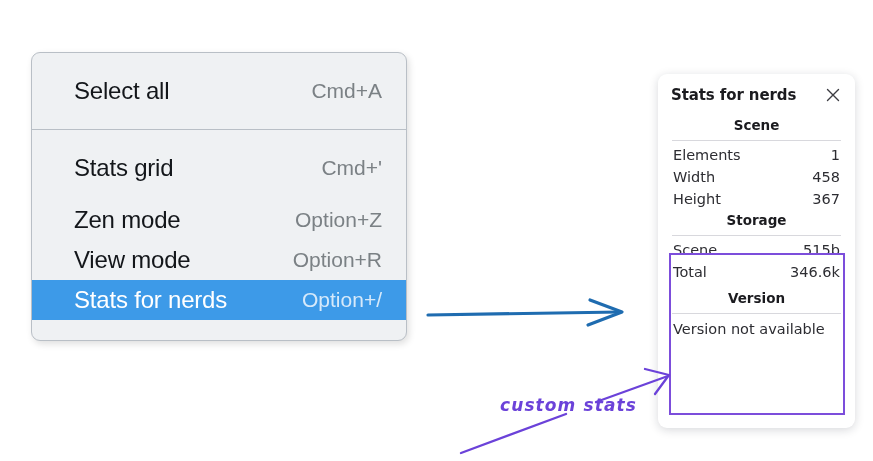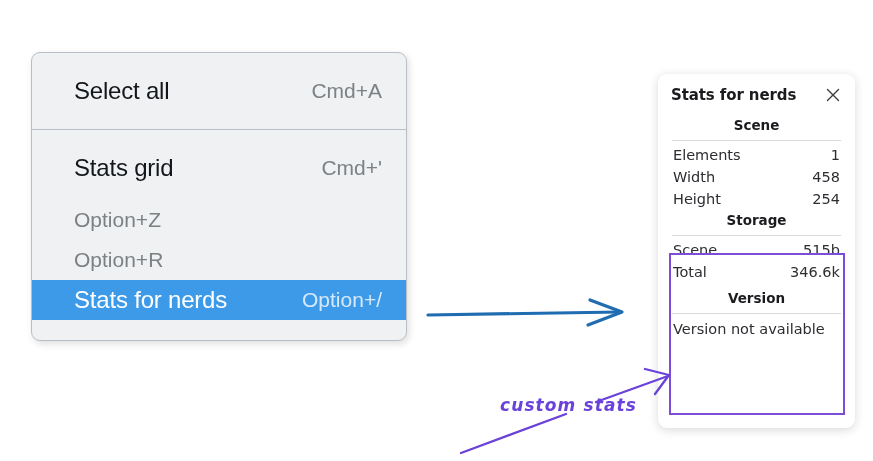--- a/index.html
+++ b/index.html
@@ -180,23 +180,25 @@
       <span class="mi-shortcut">Cmd+A</span>
     </div>
   </div>
 
   <div class="menu-group">
     <div class="menu-item tall">
       <span class="mi-label">Stats grid</span>
       <span class="mi-shortcut">Cmd+'</span>
     </div>
     <div class="menu-item">
+      <span class="mi-label">Zen mode</span>
       <span class="mi-shortcut">Option+Z</span>
     </div>
     <div class="menu-item">
+      <span class="mi-label">View mode</span>
       <span class="mi-shortcut">Option+R</span>
     </div>
     <div class="menu-item selected">
       <span class="mi-label">Stats for nerds</span>
       <span class="mi-shortcut">Option+/</span>
     </div>
     <div class="menu-group-bottom-pad"></div>
   </div>
 
 </div>
@@ -218,21 +220,21 @@
     <div class="stat-row">
       <span class="sr-label">Elements</span>
       <span class="sr-value">1</span>
     </div>
     <div class="stat-row">
       <span class="sr-label">Width</span>
       <span class="sr-value">458</span>
     </div>
     <div class="stat-row">
       <span class="sr-label">Height</span>
-      <span class="sr-value">254</span>
+      <span class="sr-value">367</span>
     </div>
   </div>
 
   <div style="margin-top:0;">
     <div class="section-title">Storage</div>
     <div class="section-rule"></div>
     <div class="stat-row">
       <span class="sr-label">Scene</span>
       <span class="sr-value">515b</span>
     </div>

